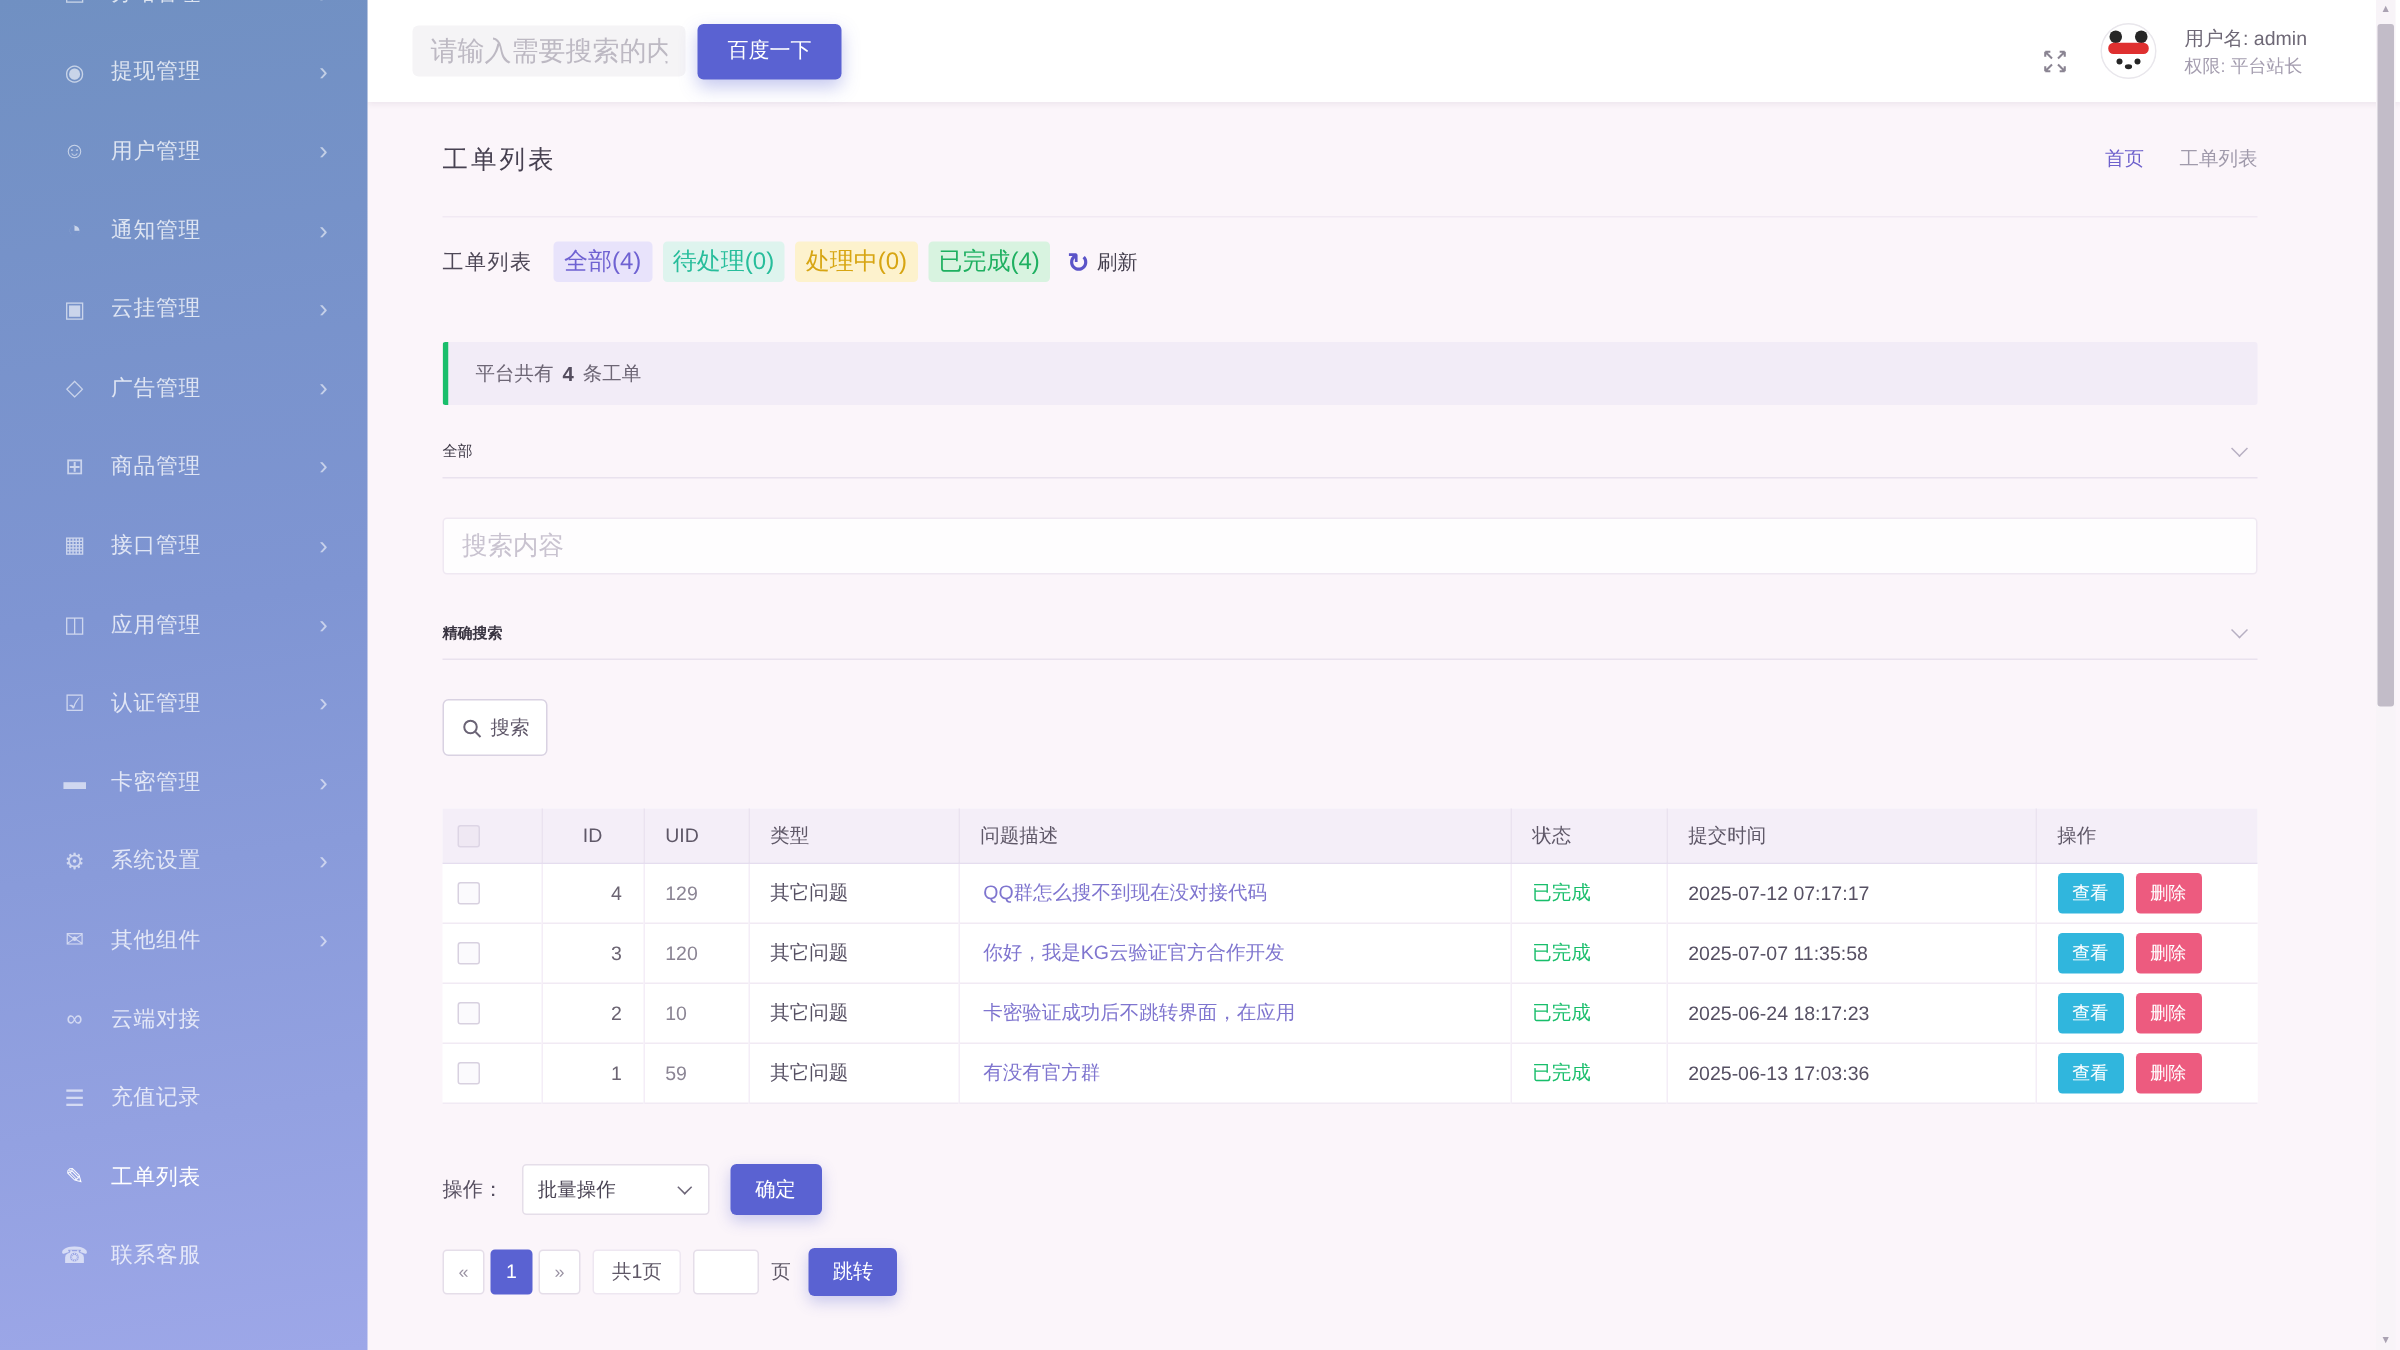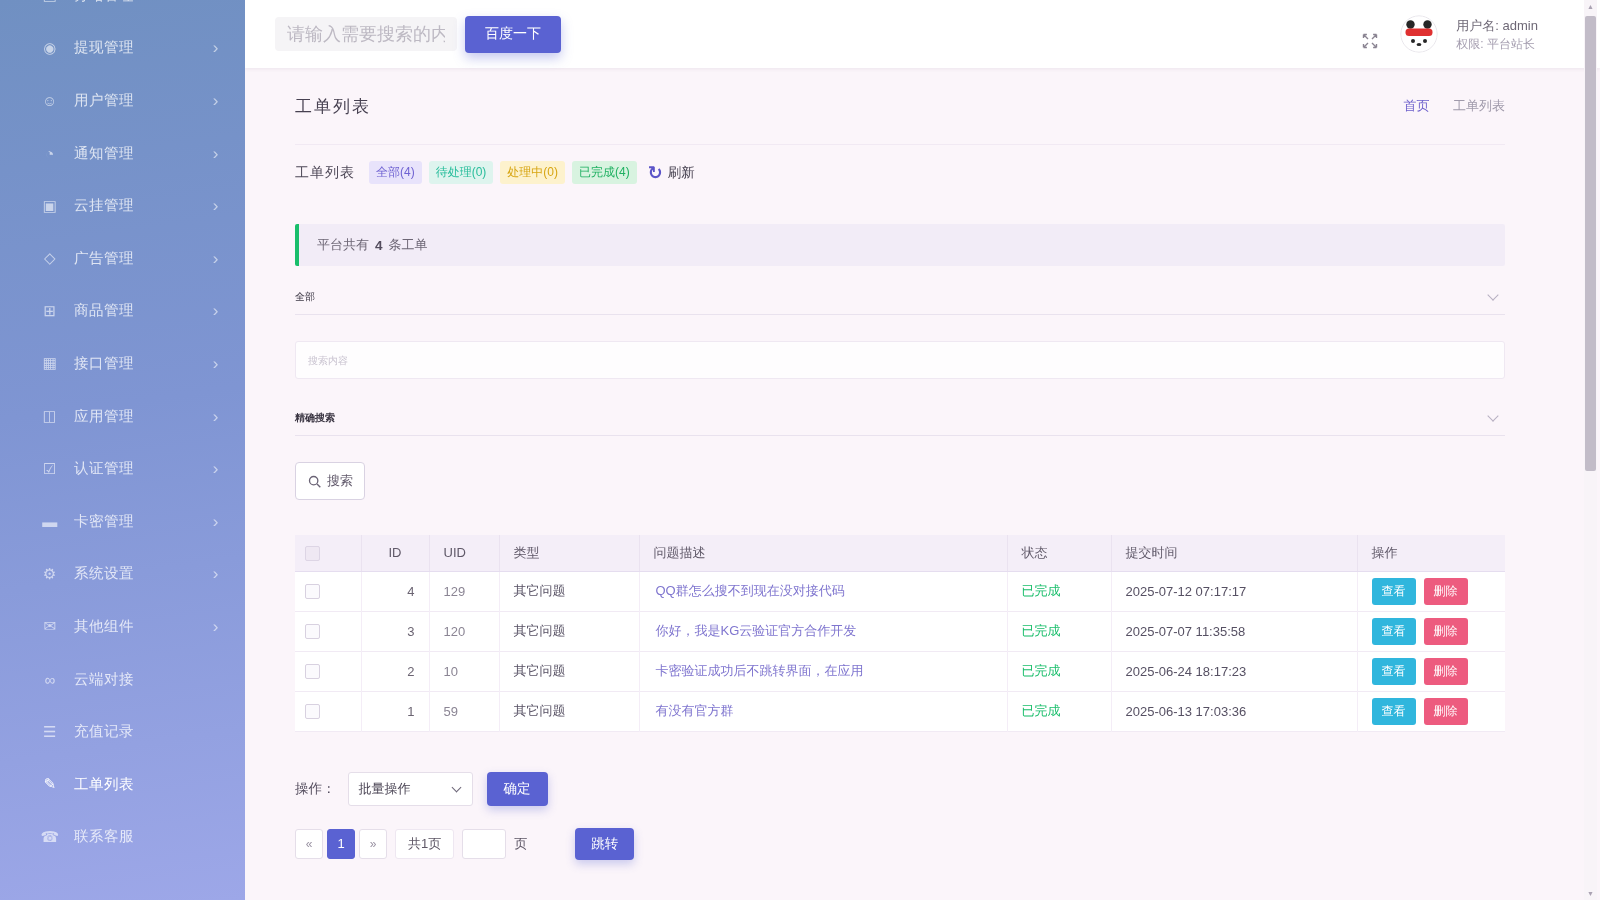--- a/index.html
+++ b/index.html
@@ -56,42 +56,42 @@
   .page-head {
     height:77px; display:flex; align-items:center; justify-content:space-between;
     border-bottom:1px solid #f1e9f3;
   }
   .page-title { font-size:17px; font-weight:500; color:#474151; margin:0; letter-spacing:2px; }
   .breadcrumb { font-size:13px; }
   .breadcrumb .bc-home { color:#6e61cc; margin-right:20px; cursor:pointer; }
   .breadcrumb .bc-cur { color:#a09aab; }
   .toolbar { margin-top:16px; display:flex; align-items:center; font-size:14px; color:#4e4857; }
   .section-title { margin-right:14px; letter-spacing:1px; }
-  .badge { display:inline-block; padding:3px 7px; border-radius:3px; font-size:12px; margin-right:7px; cursor:pointer; }
+  .badge { display:inline-block; padding:3px 7px; border-radius:3px; font-size:16px; margin-right:7px; cursor:pointer; }
   .refresh-ctl { display:flex; align-items:center; margin-left:4px; color:#443f4e; font-size:13.5px; cursor:pointer; }
   .refresh-ico { font-size:18px; color:#5b54c8; margin-right:5px; font-weight:bold; line-height:1; }
   .alert {
     margin-top:40px; height:42px; background:#f2ecf7; border-left:4px solid #19be6b;
     display:flex; align-items:center; padding:0 18px; font-size:13px; color:#6d6675; border-radius:2px;
   }
   .alert b { margin:0 6px; color:#544d5e; font-size:13.5px; }
   .field-select {
     margin-top:14px; height:35px; border-bottom:1px solid #e9e2ee;
     display:flex; align-items:center; justify-content:space-between;
     font-size:10px; color:#3d3845; cursor:pointer;
   }
   .field-select.second { margin-top:22px; font-weight:bold; color:#3a3542; }
   .chev-down {
     width:8px; height:8px; border-right:1.5px solid #b7afc2; border-bottom:1.5px solid #b7afc2;
     transform:rotate(45deg); margin:-4px 8px 0 0;
   }
   .field-input-wrap { margin-top:26px; }
   .field-input {
     width:100%; height:38px; border:1px solid #efe8f2; background:#fefdfe; border-radius:3px;
-    padding:0 12px; font-size:10px; color:#5a5562; outline:none;
+    padding:0 12px; font-size:17px; color:#5a5562; outline:none;
   }
   .field-input::placeholder { color:#c9c3d0; }
   .search-btn {
     margin-top:26px; height:38px; width:70px; background:#fff; border:1px solid #d9d2e2;
     border-radius:4px; display:flex; align-items:center; justify-content:center; gap:5px;
     font-size:13px; color:#5f5769; cursor:pointer;
   }
   
   table { margin-top:35px; width:1210px; border-collapse:collapse; background:#fff; font-size:13px; table-layout:fixed; }
   thead tr { background:#f4eef8; height:36px; }
@@ -128,21 +128,21 @@
     display:flex; align-items:center; justify-content:center; color:#9a93a3; margin-right:4px;
     cursor:pointer; font-size:12px; padding:0 8px;
   }
   .pg-current { background:#5a62d2; color:#fff; border-color:#5a62d2; font-size:13px; }
   .pg-total { padding:0 12px; height:30px; border:1px solid #eee7f1; display:flex; align-items:center;
               border-radius:3px; margin:0 8px 0 4px; color:#5e5766; background:#fff; }
   .pg-input { width:44px; height:30px; border:1px solid #e5dee9; border-radius:3px; margin-right:8px;
               outline:none; background:#fff; padding:0 6px; font-size:13px; color:#555; }
   .pg-suffix { margin-right:12px; color:#5e5766; }
   .jump-btn { height:32px; padding:0 16px; background:#5a62d2; border:none; border-radius:4px;
-              color:#fff; font-size:13.5px; cursor:pointer; box-shadow:0 4px 10px rgba(90,98,210,.3);margin-left:36px; }
+              color:#fff; font-size:13.5px; cursor:pointer; box-shadow:0 4px 10px rgba(90,98,210,.3); }
   
   .scrollbar { position:absolute; right:3px; top:0; bottom:0; width:13px; background:#f8f4f8; z-index:6; }
   .sb-arrow { position:absolute; left:0; width:13px; text-align:center; font-size:7px; color:#aaa2b2; }
   .sb-arrow.up { top:3px; } .sb-arrow.down { bottom:3px; }
   .sb-thumb { position:absolute; top:16px; left:1px; width:11px; height:455px; background:#c2bcc8; border-radius:2px; cursor:pointer; }
 </style>
 </head>
 <body>
 
 <aside class="sidebar">

